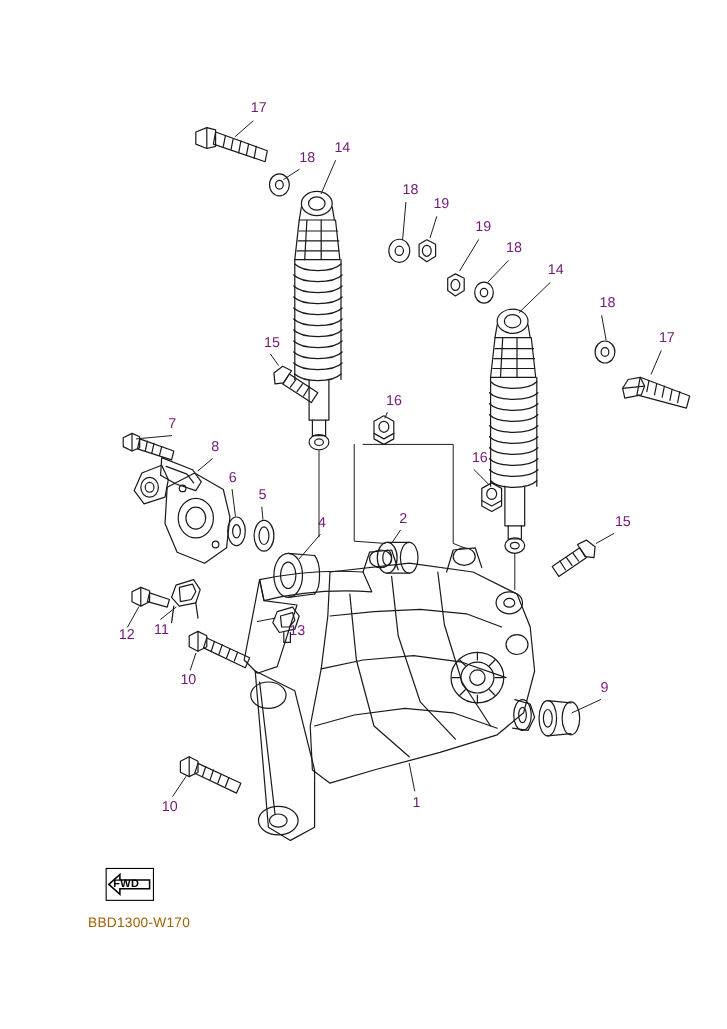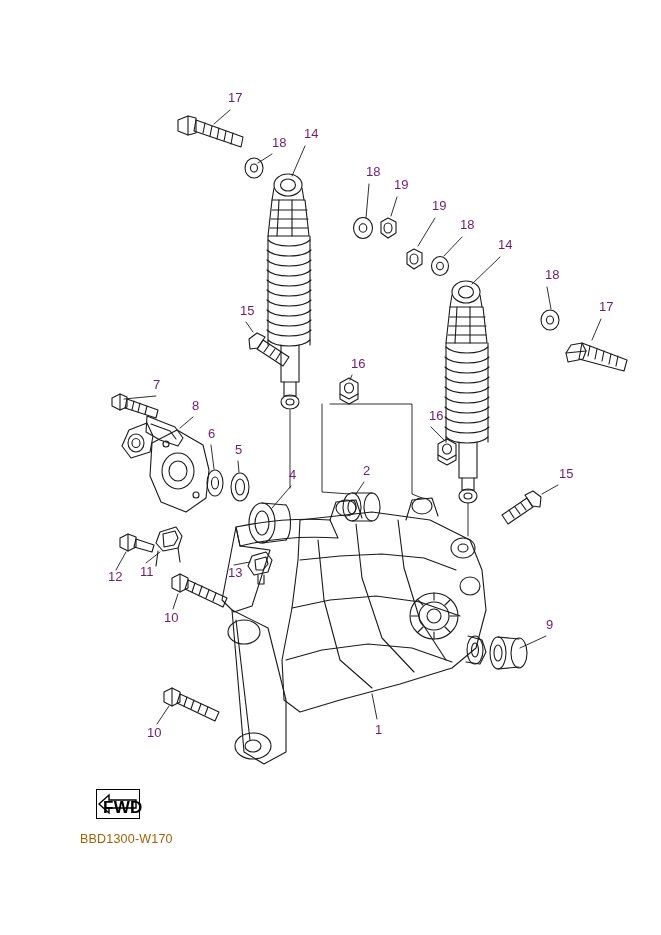--- a/index.html
+++ b/index.html
@@ -47,21 +47,21 @@
   .fwd-box {
     position: absolute;
     width: 44px;
     height: 30px;
     border: 1.6px solid #000;
     box-sizing: border-box;
   }
   .fwd-label {
     position: absolute;
     font-family: "Liberation Sans", sans-serif;
-    font-size: 17px;
+    font-size: 10px;
     font-weight: bold;
     color: #000;
     letter-spacing: 0.3px;
     text-align: center;
   }
 </style>
 </head>
 <body>
 
 <div id="diagram-root">
@@ -366,21 +366,21 @@
   <div class="callout" style="left:153px; top:378px;">7</div>
   <div class="callout" style="left:192px; top:399px;">8</div>
   <div class="callout" style="left:208px; top:427px;">6</div>
   <div class="callout" style="left:235px; top:443px;">5</div>
   <div class="callout" style="left:289px; top:468px;">4</div>
   <div class="callout" style="left:363px; top:464px;">2</div>
   <div class="callout" style="left:429px; top:409px;">16</div>
   <div class="callout" style="left:559px; top:467px;">15</div>
   <div class="callout" style="left:108px; top:570px;">12</div>
   <div class="callout" style="left:140px; top:565px;">11</div>
-  <div class="callout" style="left:228px; top:566px;">13</div>
+  <div class="callout" style="left:228px; top:566px;padding-left:35px;">13</div>
   <div class="callout" style="left:164px; top:611px;">10</div>
   <div class="callout" style="left:546px; top:618px;">9</div>
   <div class="callout" style="left:147px; top:726px;">10</div>
   <div class="callout" style="left:375px; top:723px;">1</div>
 
   <div class="fwd-box" style="left:96px; top:789px;"></div>
   <svg style="position:absolute; left:96px; top:789px; width:44px; height:30px;">
     <path d="M3 15 L13 6 L13 11 L40 11 L40 19 L13 19 L13 24 Z" fill="none" stroke="#000" stroke-width="1.4"></path>
   </svg>
   <div class="fwd-label" style="left:103px; top:798px;">FWD</div>

